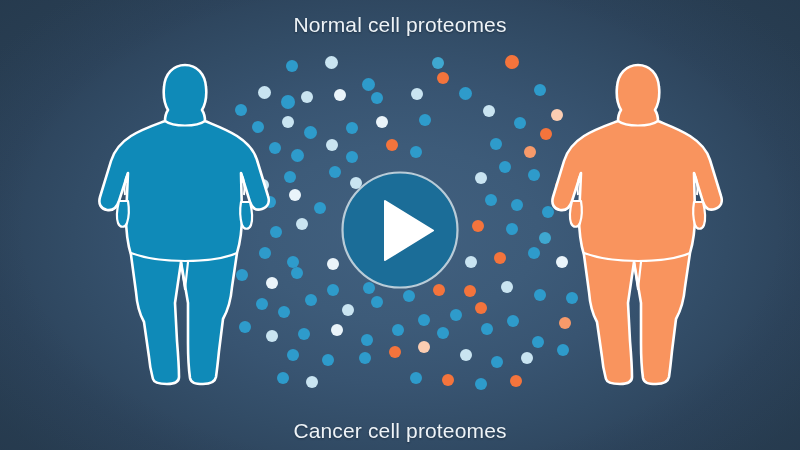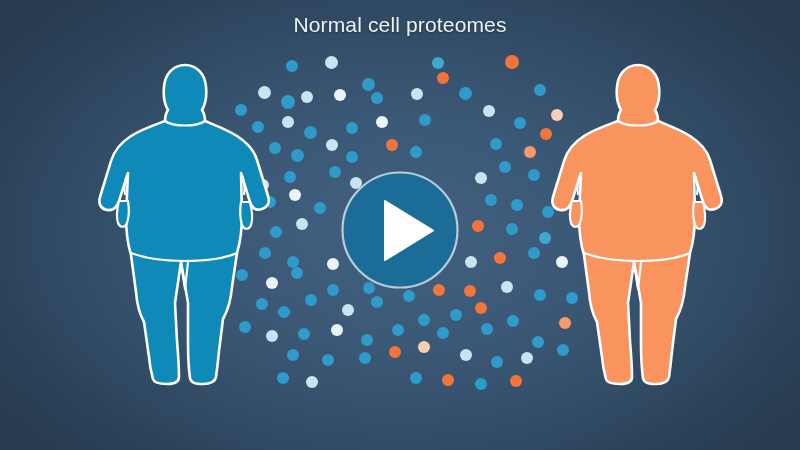--- a/index.html
+++ b/index.html
@@ -320,20 +320,21 @@
         <path d="M155 145 C 157 153, 158 162, 156 168 C 154 173, 149 173, 147 168
                  C 145 161, 145 151, 146 145 Z" fill="#f9945e" stroke="#ffffff" stroke-width="2.2" stroke-linejoin="round"></path>
         <path d="M33 116 C 30 122, 29 131, 30 138" fill="none" stroke="#ffffff" stroke-width="2"></path>
         <path d="M146 116 C 149 122, 150 131, 149 138" fill="none" stroke="#ffffff" stroke-width="2"></path>
         <path d="M70 64 C 78 70, 102 70, 110 64" fill="none" stroke="#ffffff" stroke-width="2.2"></path>
       </g>
     </svg>
   </div>
 
   <div class="caption" id="caption-top">Normal cell proteomes</div>
+  <div class="caption" id="caption-bottom">Cancer cell proteomes</div>
 
   <div id="play-button">
     <svg viewBox="0 0 120 120" xmlns="http://www.w3.org/2000/svg">
       <circle cx="60" cy="60" r="57.5" fill="#1b6d98" stroke="#b9ccd8" stroke-width="2.2"></circle>
       <path d="M45 31 L 93 60.5 L 45 90 Z" fill="#ffffff" stroke="#ffffff" stroke-width="2" stroke-linejoin="round"></path>
     </svg>
   </div>
 
 </div>
 

